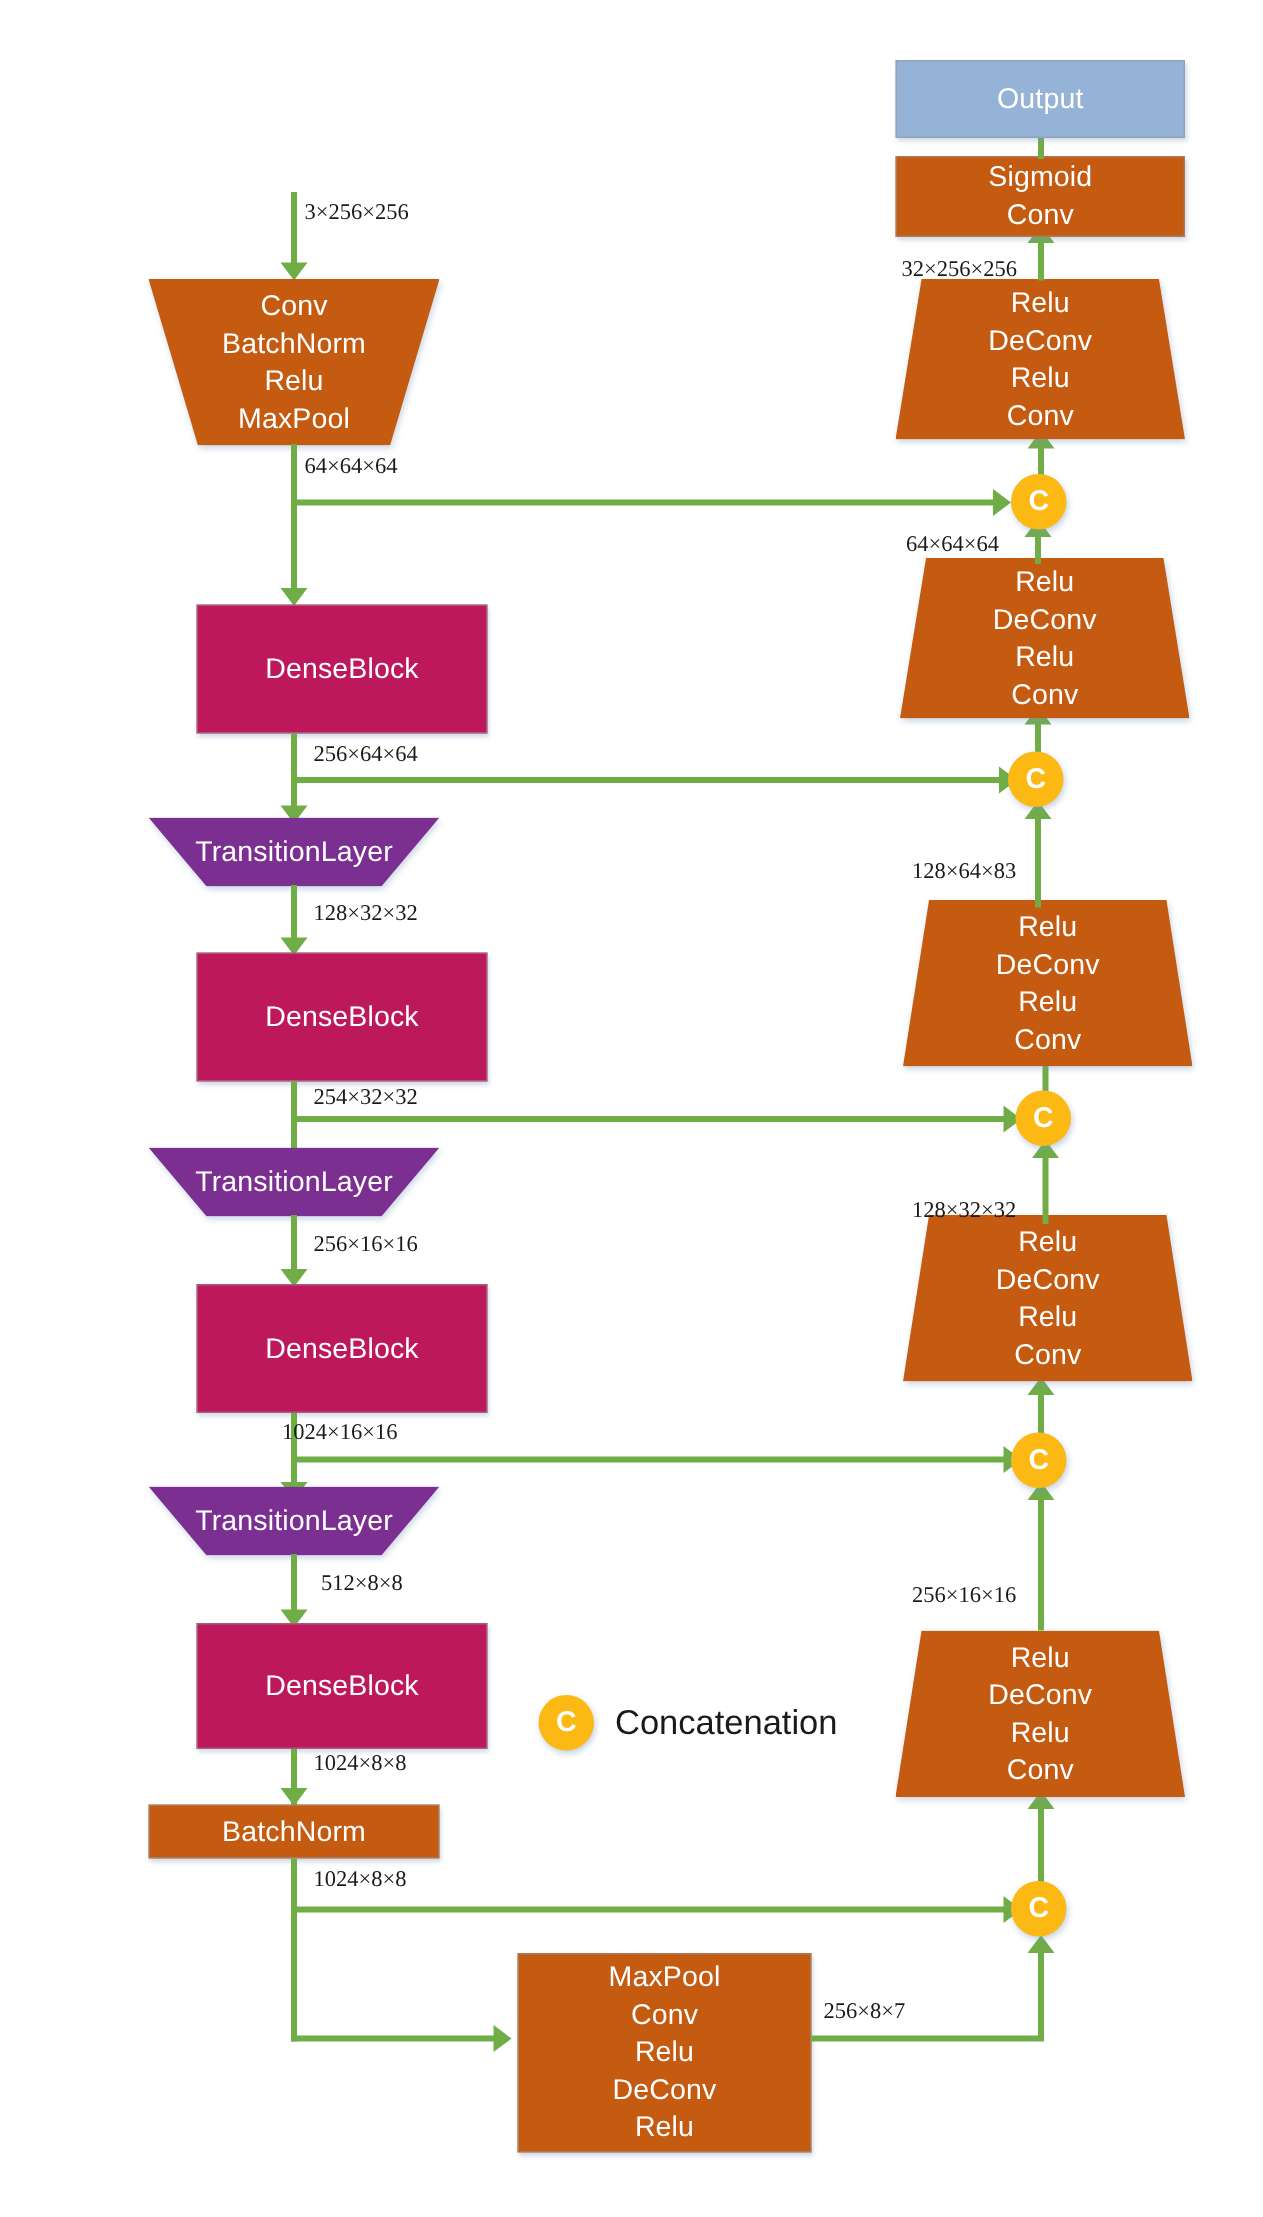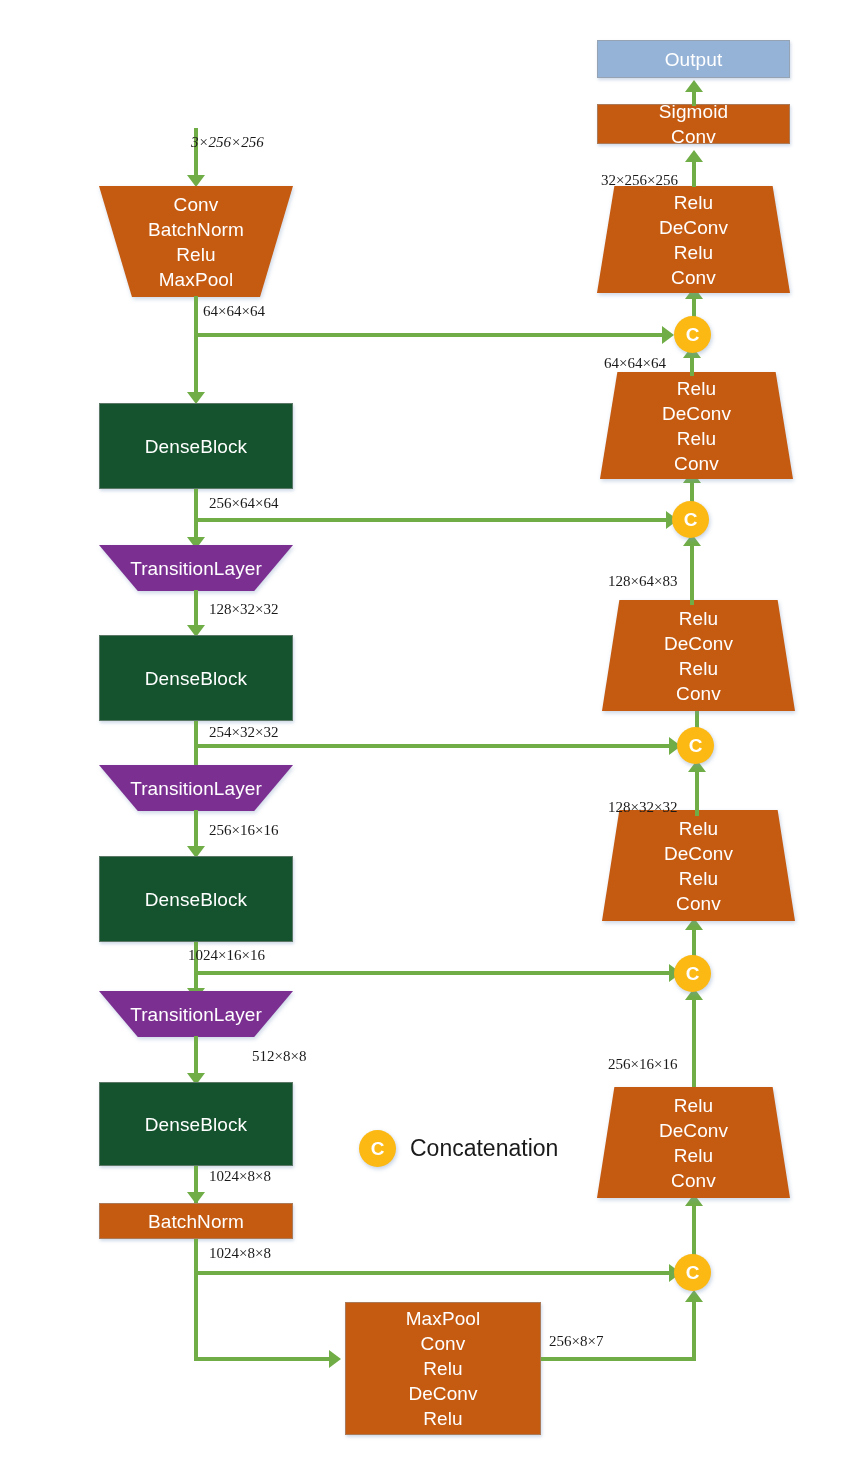--- a/index.html
+++ b/index.html
@@ -31,21 +31,21 @@
     white-space:nowrap;
   }
   .node .ln{display:block;}
 
   
   .rect{
     border:1px solid rgba(150,150,150,.55);
     box-shadow:1px 2px 3px rgba(120,150,190,.35);
   }
   .c-blue-light{background:#95b3d7;}
-  .c-blue{background:#14532d;}
+  .c-blue{background:#be185d;margin-left:32px;}
   .c-orange{background:#c55a11;}
 
   
   .trap-down{            
     filter:drop-shadow(1px 2px 2px rgba(120,150,190,.40));
   }
   .trap-up{              
     filter:drop-shadow(1px 2px 2px rgba(120,150,190,.40));
   }
   .trap-shape{
@@ -126,21 +126,21 @@
   }
 </style>
 </head>
 <body>
 
 <div id="canvas">
 
 
   <div class="edge vline" style="left:194px;top:128px;height:50px;"></div>
   <div class="arrow-down" style="left:187px;top:175px;"></div>
-  <div class="dim" style="left:191px;top:134px;font-style:italic;">3×256×256</div>
+  <div class="dim" style="left:203px;top:134px;">3×256×256</div>
 
   <div class="node trap-down" style="left:99px;top:186px;width:194px;height:111px;">
     <div class="trap-shape" style="clip-path:polygon(0% 0%, 100% 0%, 83% 100%, 17% 100%);"></div>
     <div class="trap-inner">
       <span class="ln">Conv</span>
       <span class="ln">BatchNorm</span>
       <span class="ln">Relu</span>
       <span class="ln">MaxPool</span>
     </div>
   </div>
@@ -206,21 +206,21 @@
 
   <div class="node trap-down" style="left:99px;top:991px;width:194px;height:46px;">
     <div class="trap-shape" style="background:#7b2f91;clip-path:polygon(0% 0%, 100% 0%, 80% 100%, 20% 100%);"></div>
     <div class="trap-inner">
       <span class="ln">TransitionLayer</span>
     </div>
   </div>
 
   <div class="edge vline" style="left:194px;top:1036px;height:44px;"></div>
   <div class="arrow-down" style="left:187px;top:1073px;"></div>
-  <div class="dim" style="left:214px;top:1048px;margin-left:38px;">512×8×8</div>
+  <div class="dim" style="left:214px;top:1048px;">512×8×8</div>
 
   <div class="node rect c-blue" style="left:99px;top:1082px;width:194px;height:84px;">
     <span class="ln">DenseBlock</span>
   </div>
 
   <div class="edge vline" style="left:194px;top:1166px;height:38px;"></div>
   <div class="arrow-down" style="left:187px;top:1192px;"></div>
   <div class="dim" style="left:209px;top:1168px;">1024×8×8</div>
 
   <div class="node rect c-orange" style="left:99px;top:1203px;width:194px;height:36px;">
@@ -347,29 +347,29 @@
       <span class="ln">DeConv</span>
       <span class="ln">Relu</span>
       <span class="ln">Conv</span>
     </div>
   </div>
 
   <div class="edge vline" style="left:692px;top:157px;height:30px;"></div>
   <div class="arrow-up" style="left:685px;top:150px;"></div>
   <div class="dim" style="left:601px;top:172px;">32×256×256</div>
 
-  <div class="node rect c-orange" style="left:597px;top:104px;width:193px;height:40px;">
+  <div class="node rect c-orange" style="left:597px;top:104px;width:193px;height:54px;">
     <span class="ln">Sigmoid</span>
     <span class="ln">Conv</span>
   </div>
 
   <div class="edge vline" style="left:692px;top:88px;height:18px;"></div>
   <div class="arrow-up" style="left:685px;top:80px;"></div>
 
-  <div class="node rect c-blue-light" style="left:597px;top:40px;width:193px;height:38px;">
+  <div class="node rect c-blue-light" style="left:597px;top:40px;width:193px;height:52px;">
     <span class="ln">Output</span>
   </div>
 
   <div class="legend" style="left:359px;top:1130px;">
     <div class="concat" style="position:relative;left:0;top:0;">
       <span>C</span>
     </div>
     <span class="legend-label">Concatenation</span>
   </div>
 

